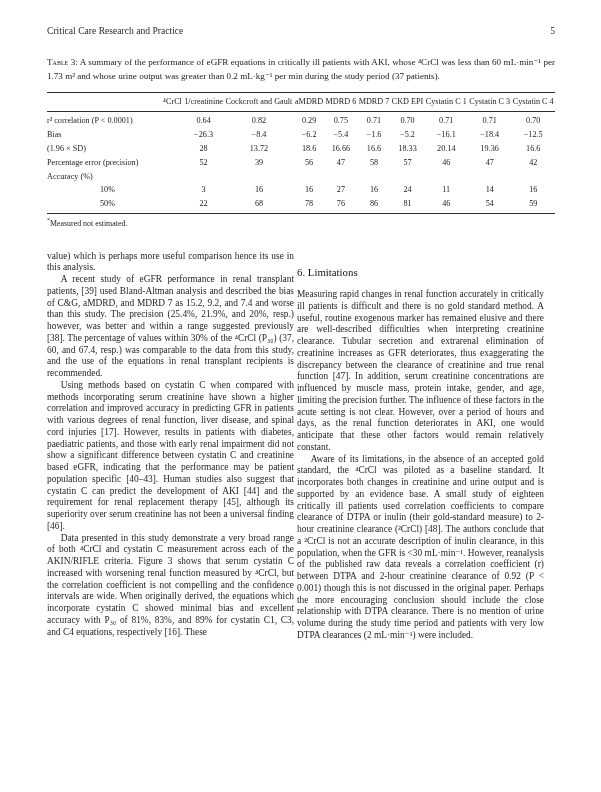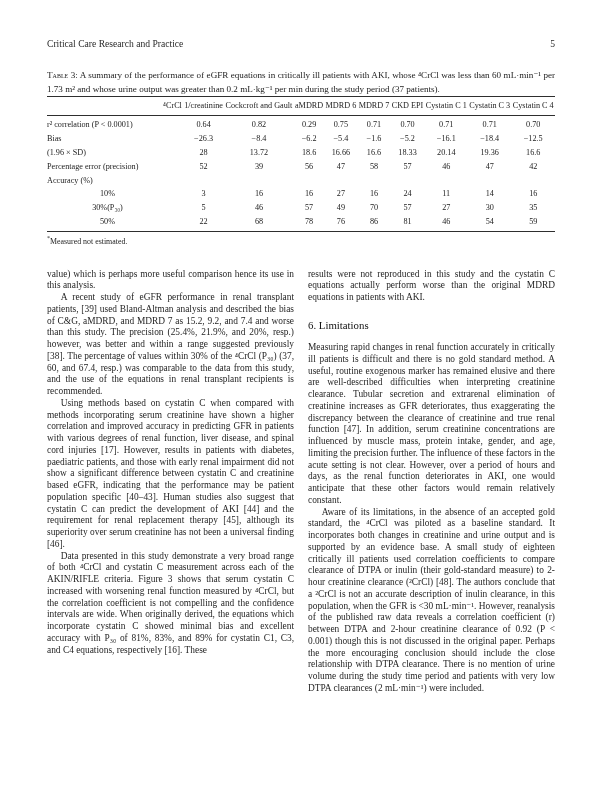--- a/index.html
+++ b/index.html
@@ -6,21 +6,21 @@
   body {
     width: 601px; height: 792px;
     background: #f4f4f4;
     font-family: "Liberation Serif", "DejaVu Serif", serif;
   }
   .page {
     position: relative;
     width: 601px; height: 792px;
     background: #ffffff;
     box-sizing: border-box;
-    padding: 38px 46px 0 47px;
+    padding: 25px 46px 0 47px;
     overflow: hidden;
     color: #1c1c1c;
   }
   
   .running-head {
     display: flex;
     justify-content: space-between;
     align-items: baseline;
     font-size: 9.6px;
     color: #2a2a2a;
@@ -31,20 +31,21 @@
     font-size: 9.1px;
     line-height: 1.5;
     text-align: justify;
     color: #222;
   }
   .table-caption .sc { font-variant: small-caps; margin-top: 16px; }
   
   table.results {
     width: 100%;
     border-collapse: collapse;
+    margin-top: 9px;
     font-size: 8.2px;
     color: #222;
     border-top: 1.3px solid #2e2e2e;
     border-bottom: 1.3px solid #2e2e2e;
   }
   table.results thead tr { border-bottom: 0.9px solid #2e2e2e; }
   table.results th {
     font-weight: normal;
     text-align: center;
     vertical-align: middle;
@@ -69,21 +70,21 @@
   
   .footnote {
     font-size: 7.9px;
     margin-top: 3px;
     color: #222;
   }
   .footnote sup { font-size: 6px; }
   
   .columns {
     display: flex;
-    gap: 14px;
+    gap: 3px;
     margin-top: 23px;
   }
   .col {
     width: 247px;
     font-size: 9.4px;
     line-height: 1.25;
     text-align: justify;
     color: #1f1f1f;
   }
   .col p { margin: 0; text-indent: 1.45em; }
@@ -190,33 +191,20 @@
           <td>16</td>
           <td>16</td>
           <td>27</td>
           <td>16</td>
           <td>24</td>
           <td>11</td>
           <td>14</td>
           <td>16</td>
         </tr>
         <tr>
-          <td class="label sub">30%(P₃₀)</td>
-          <td></td>
-          <td>5</td>
-          <td>46</td>
-          <td>57</td>
-          <td>49</td>
-          <td>70</td>
-          <td>57</td>
-          <td>27</td>
-          <td>30</td>
-          <td>35</td>
-        </tr>
-        <tr>
           <td class="label sub">50%</td>
           <td></td>
           <td>22</td>
           <td>68</td>
           <td>78</td>
           <td>76</td>
           <td>86</td>
           <td>81</td>
           <td>46</td>
           <td>54</td>
@@ -230,20 +218,19 @@
   </div>
 
   <main class="columns">
     <div class="col" id="col-left">
         <p class="noindent">value) which is perhaps more useful comparison hence its use in this analysis.</p>
         <p>A recent study of eGFR performance in renal transplant patients, [39] used Bland-Altman analysis and described the bias of C&amp;G, aMDRD, and MDRD 7 as 15.2, 9.2, and 7.4 and worse than this study. The precision (25.4%, 21.9%, and 20%, resp.) however, was better and within a range suggested previously [38]. The percentage of values within 30% of the ⁴CrCl (P₃₀) (37, 60, and 67.4, resp.) was comparable to the data from this study, and the use of the equations in renal transplant recipients is recommended.</p>
         <p>Using methods based on cystatin C when compared with methods incorporating serum creatinine have shown a higher correlation and improved accuracy in predicting GFR in patients with various degrees of renal function, liver disease, and spinal cord injuries [17]. However, results in patients with diabetes, paediatric patients, and those with early renal impairment did not show a significant difference between cystatin C and creatinine based eGFR, indicating that the performance may be patient population specific [40–43]. Human studies also suggest that cystatin C can predict the development of AKI [44] and the requirement for renal replacement therapy [45], although its superiority over serum creatinine has not been a universal finding [46].</p>
         <p>Data presented in this study demonstrate a very broad range of both ⁴CrCl and cystatin C measurement across each of the AKIN/RIFLE criteria. Figure 3 shows that serum cystatin C increased with worsening renal function measured by ⁴CrCl, but the correlation coefficient is not compelling and the confidence intervals are wide. When originally derived, the equations which incorporate cystatin C showed minimal bias and excellent accuracy with P₃₀ of 81%, 83%, and 89% for cystatin C1, C3, and C4 equations, respectively [16]. These</p>
       </div>
     <div class="col" id="col-right">
-        <p class="noindent">results were not reproduced in this study and the cystatin C equations actually perform worse than the original MDRD equations in patients with AKI.</p>
         <h2>6. Limitations</h2>
         <p class="noindent">Measuring rapid changes in renal function accurately in critically ill patients is difficult and there is no gold standard method. A useful, routine exogenous marker has remained elusive and there are well-described difficulties when interpreting creatinine clearance. Tubular secretion and extrarenal elimination of creatinine increases as GFR deteriorates, thus exaggerating the discrepancy between the clearance of creatinine and true renal function [47]. In addition, serum creatinine concentrations are influenced by muscle mass, protein intake, gender, and age, limiting the precision further. The influence of these factors in the acute setting is not clear. However, over a period of hours and days, as the renal function deteriorates in AKI, one would anticipate that these other factors would remain relatively constant.</p>
         <p>Aware of its limitations, in the absence of an accepted gold standard, the ⁴CrCl was piloted as a baseline standard. It incorporates both changes in creatinine and urine output and is supported by an evidence base. A small study of eighteen critically ill patients used correlation coefficients to compare clearance of DTPA or inulin (their gold-standard measure) to 2-hour creatinine clearance (²CrCl) [48]. The authors conclude that a ²CrCl is not an accurate description of inulin clearance, in this population, when the GFR is &lt;30 mL·min⁻¹. However, reanalysis of the published raw data reveals a correlation coefficient (r) between DTPA and 2-hour creatinine clearance of 0.92 (P &lt; 0.001) though this is not discussed in the original paper. Perhaps the more encouraging conclusion should include the close relationship with DTPA clearance. There is no mention of urine volume during the study time period and patients with very low DTPA clearances (2 mL·min⁻¹) were included.</p>
       </div>
   </main>
 
 </div>
 
 </body></html>

